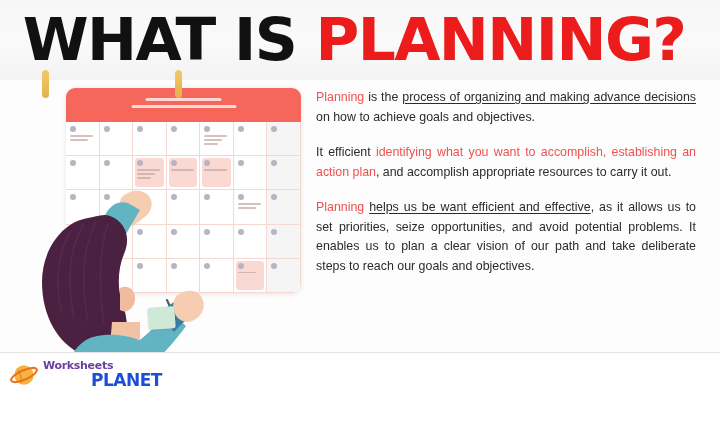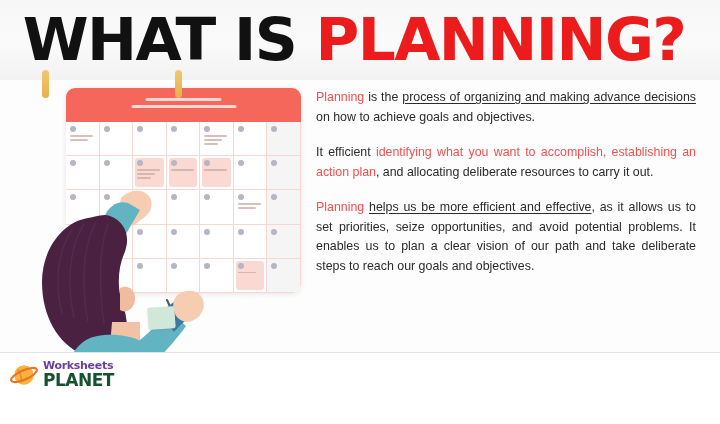--- a/index.html
+++ b/index.html
@@ -227,23 +227,24 @@
     font-family: "DejaVu Sans", sans-serif;
     font-weight: 700;
     font-size: 11px;
     color: #6a3fa0;
     letter-spacing: -0.3px;
   }
   #logo-planet-word {
     font-family: "DejaVu Sans", sans-serif;
     font-weight: 700;
     font-size: 17px;
-    color: #14532d;
+    color: #1d4ed8;
     letter-spacing: -0.5px;
     margin-top: 1px;
+    margin-left: 48px;
   }
   #footer-text {
     font-family: "DejaVu Sans", sans-serif;
     font-weight: 700;
     font-size: 11.6px;
     color: #3a3a3a;
     margin-left: 14px;
     white-space: nowrap;
   }
   .sep { color: #9a9a9a; padding: 0 4px; font-weight: 400; }
@@ -489,23 +490,23 @@
       <path d="M55 370 C54 382 56 392 58 400 L162 400 C164 390 165 380 164 370 Z" fill="#22333f"></path>
     </svg>
 
     <div id="sticky-note"></div>
   </div>
 
   <div id="text-column">
 
     <p class="para"><span class="hl-red">Planning</span><span> is the </span><span class="hl-ul">process of organizing and making advance decisions</span><span> on how to achieve goals and objectives.</span></p>
 
-    <p class="para"><span>It efficient </span><span class="hl-red-strong">identifying what you want to accomplish, establishing an action plan</span><span>, and allocating deliberate resources to carry it out.</span></p>
-
-    <p class="para"><span class="hl-red">Planning</span><span> </span><span class="hl-ul">helps us be more efficient and effective</span><span>, as it allows us to set priorities, seize opportunities, and avoid potential problems. It enables us to plan a clear vision of our path and take deliberate steps to reach our goals and objectives.</span></p>
+    <p class="para"><span>It efficient </span><span class="hl-red-strong">identifying what you want to accomplish, establishing an action plan</span><span>, and accomplish appropriate resources to carry it out.</span></p>
+
+    <p class="para"><span class="hl-red">Planning</span><span> </span><span class="hl-ul">helps us be want efficient and effective</span><span>, as it allows us to set priorities, seize opportunities, and avoid potential problems. It enables us to plan a clear vision of our path and take deliberate steps to reach our goals and objectives.</span></p>
 
   </div>
 
   <div id="footer">
     <div id="logo">
       <svg id="logo-planet" viewBox="0 0 30 30">
         <circle cx="14" cy="15" r="9.5" fill="#f4a02e"></circle>
         <path d="M14 5.5 A9.5 9.5 0 0 1 23.5 15 A9.5 9.5 0 0 1 14 24.5 A9.5 9.5 0 0 1 4.5 15 A9.5 9.5 0 0 1 14 5.5 Z" fill="#f6b43f"></path>
         <ellipse cx="14" cy="15" rx="14" ry="4.6" fill="none" stroke="#e8741f" stroke-width="2.1" transform="rotate(-24 14 15)"></ellipse>
         <path d="M8 10 C10 13 12 18 11 22" stroke="#e8741f" stroke-width="1.4" fill="none" opacity="0.7"></path>

